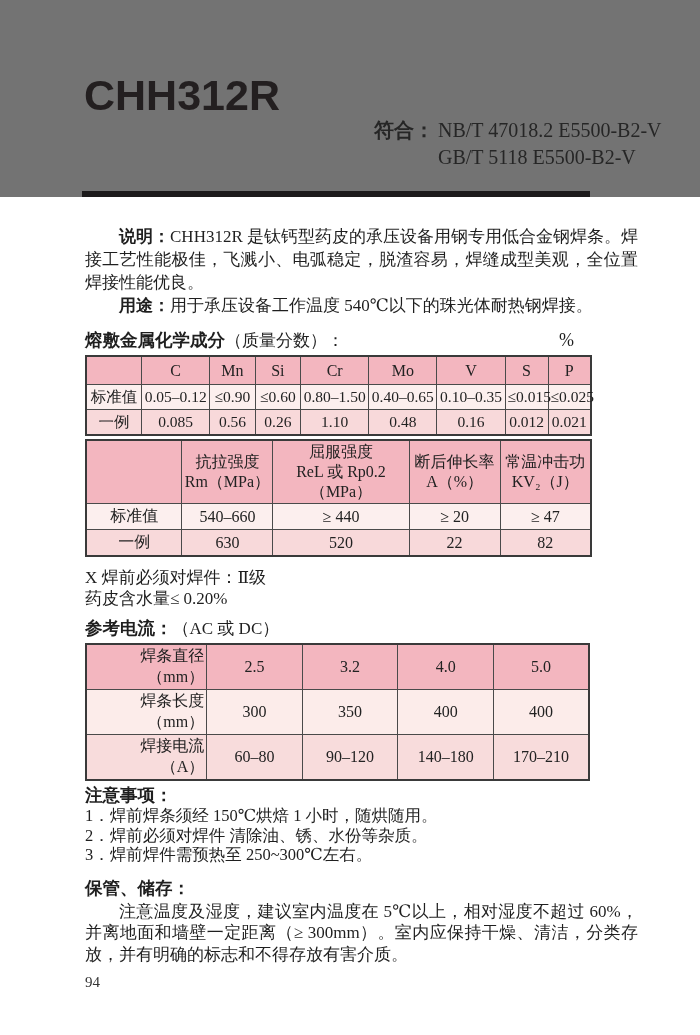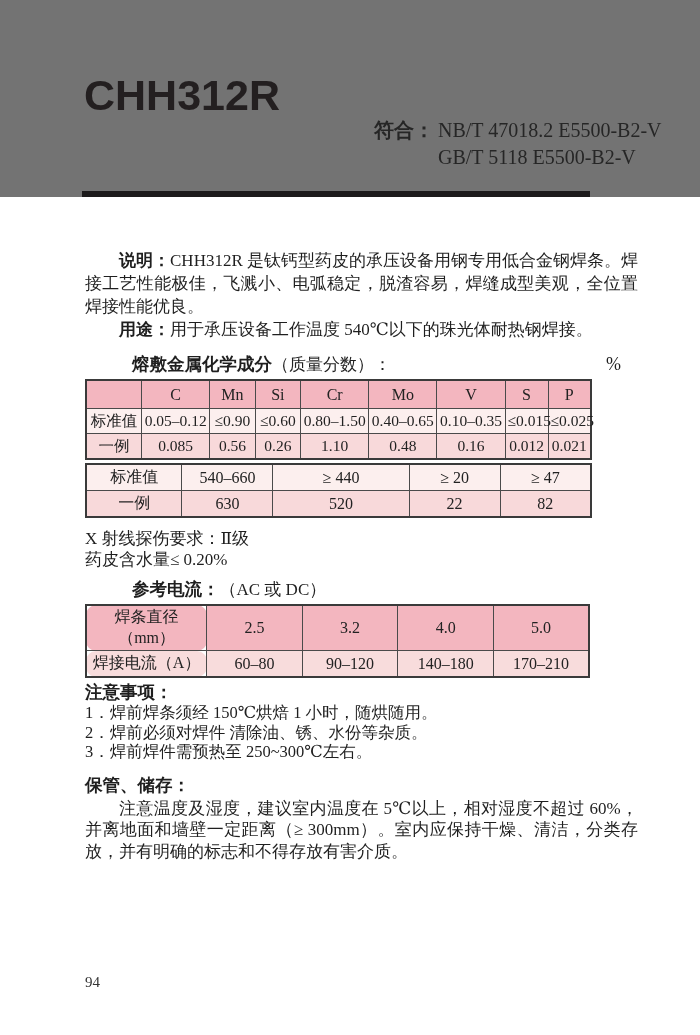--- a/index.html
+++ b/index.html
@@ -16,40 +16,40 @@
     font-weight:bold;font-size:43px;line-height:1;color:#231f20;letter-spacing:0px;
   }
   .alias{position:absolute;left:86px;top:130px;font-size:25px;color:#262626;}
   .compliance{position:absolute;left:368px;top:117px;font-size:20px;line-height:27px;display:flex;color:#262626;margin-left:6px;}
   .compliance .lbl{font-family:"Liberation Sans","DejaVu Sans",sans-serif;font-weight:bold;margin-right:4px;}
   .compliance .lines div{white-space:nowrap;}
   .header-bar{position:absolute;left:82px;bottom:0;width:508px;height:6px;background:#1c1a1b;}
   
   .content{padding:0 62px 0 85px;}
   p.para{margin:0;text-indent:2em;font-size:17px;line-height:23px;text-align:justify;}
-  p.para.first{margin-top:52px;}
+  p.para.first{margin-top:28px;}
   .blabel{font-family:"Liberation Sans","DejaVu Sans",sans-serif;font-weight:bold;}
-  .section-head{margin-top:12px;font-size:17px;line-height:22px;margin-left:47px;}
+  .section-head{margin-top:12px;font-size:17px;line-height:22px;}
   .section-head .h-bold{font-family:"Liberation Sans","DejaVu Sans",sans-serif;font-weight:bold;font-size:17.5px;}
   .chem-head{display:flex;justify-content:space-between;width:507px;}
   .chem-head .unit{padding-right:18px;font-size:18px;}
   
   table{border-collapse:collapse;table-layout:fixed;margin-top:3px;border:2px solid #3a3a3a;}
   td{border:1px solid #4a4a4a;text-align:center;vertical-align:middle;padding:1px 2px;font-size:15.5px;color:#222;}
   .t-chem{width:507px;}
   .t-chem .hrow td{background:#f3b6bf;height:25px;font-size:16px;}
   .t-chem .r-std td{background:#fcefee;height:22px;}
   .t-chem .r-ex td{background:#f8d9da;height:22px;}
   .t-mech{width:507px;}
   .t-mech .hrow td{background:#f3b6bf;height:44px;font-size:16px;line-height:20px;}
   .t-mech .r-std td{background:#fcefee;height:23px;font-size:16px;}
   .t-mech .r-ex td{background:#f8d9da;height:23px;font-size:16px;}
   .t-cur{width:505px;}
   .t-cur td{height:23px;font-size:16px;}
-  .t-cur td.rowlbl{text-align:center;border-radius:10px;}
+  .t-cur td.rowlbl{text-align:right;padding-left:10px;}
   .t-cur .r1 td{background:#f3b6bf;}
   .t-cur .r2 td{background:#fcecea;}
   .t-cur .r3 td{background:#f8dcdc;}
   
   .note-line{margin:0;font-size:17px;line-height:21px;}
   .note-diameter{margin-top:9px;}
   .note-block{margin-top:11px;}
   .note-block .note-line{line-height:20.5px;}
   .cautions{margin-top:4px;}
   .cautions .item{margin:0;font-size:16.5px;line-height:19.5px;}
@@ -138,40 +138,59 @@
 
   <table class="t-mech">
     <colgroup>
       <col style="width:19%">
         <col style="width:18%">
         <col style="width:27%">
         <col style="width:18%">
         <col style="width:18%">
     </colgroup>
     <tbody>
+        <tr class="hrow">
+      <td></td>
+      <td>
+            <div>抗拉强度</div>
+            <div>Rm（MPa）</div>
+          </td>
+      <td>
+            <div>屈服强度</div>
+            <div>ReL 或 Rp0.2（MPa）</div>
+          </td>
+      <td>
+            <div>断后伸长率</div>
+            <div>A（%）</div>
+          </td>
+      <td>
+            <div>常温冲击功</div>
+            <div>KV₂（J）</div>
+          </td>
+    </tr>
     <tr class="r-std">
       <td>标准值</td>
       <td>540–660</td>
       <td>≥ 440</td>
       <td>≥ 20</td>
       <td>≥ 47</td>
     </tr>
     <tr class="r-ex">
       <td>一例</td>
       <td>630</td>
       <td>520</td>
       <td>22</td>
       <td>82</td>
     </tr>
   </tbody>
     </table>
 
 
   <div class="note-block">
-    <p class="note-line">X 射线探伤要求：Ⅱ级</p>
+    <p class="note-line">X 焊前必须对焊件：Ⅱ级</p>
     <p class="note-line">药皮含水量≤ 0.20%</p>
   </div>
 
   <div class="section-head" style="margin-top:8px;">
     <span class="h-bold">参考电流：</span><span>（AC 或 DC）</span>
   </div>
 
   <table class="t-cur">
     <colgroup>
       <col style="width:24%">
@@ -181,20 +200,27 @@
         <col style="width:19%">
     </colgroup>
     <tbody>
         <tr class="r1">
       <td class="rowlbl">焊条直径（mm）</td>
       <td>2.5</td>
       <td>3.2</td>
       <td>4.0</td>
       <td>5.0</td>
     </tr>
+    <tr class="r2">
+      <td class="rowlbl">焊条长度（mm）</td>
+      <td>300</td>
+      <td>350</td>
+      <td>400</td>
+      <td>400</td>
+    </tr>
     <tr class="r3">
       <td class="rowlbl">焊接电流（A）</td>
       <td>60–80</td>
       <td>90–120</td>
       <td>140–180</td>
       <td>170–210</td>
     </tr>
   </tbody>
     </table>
 

